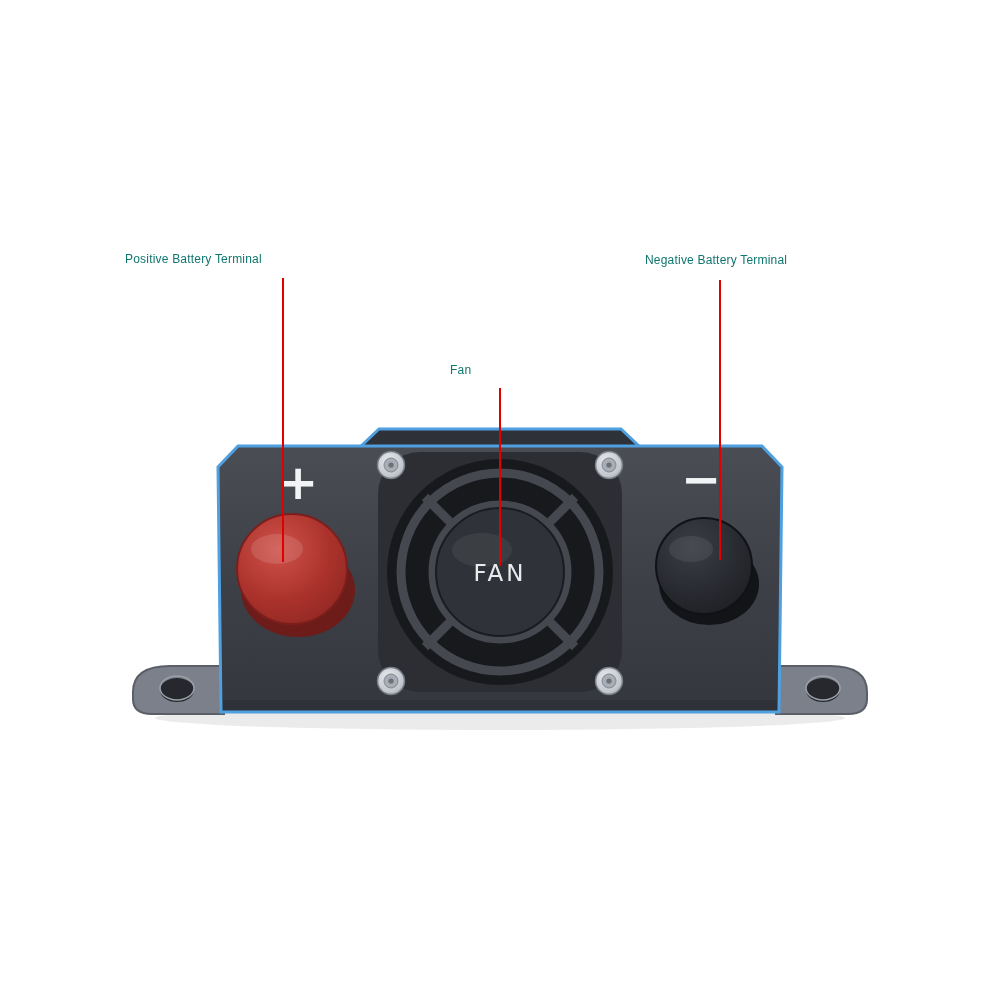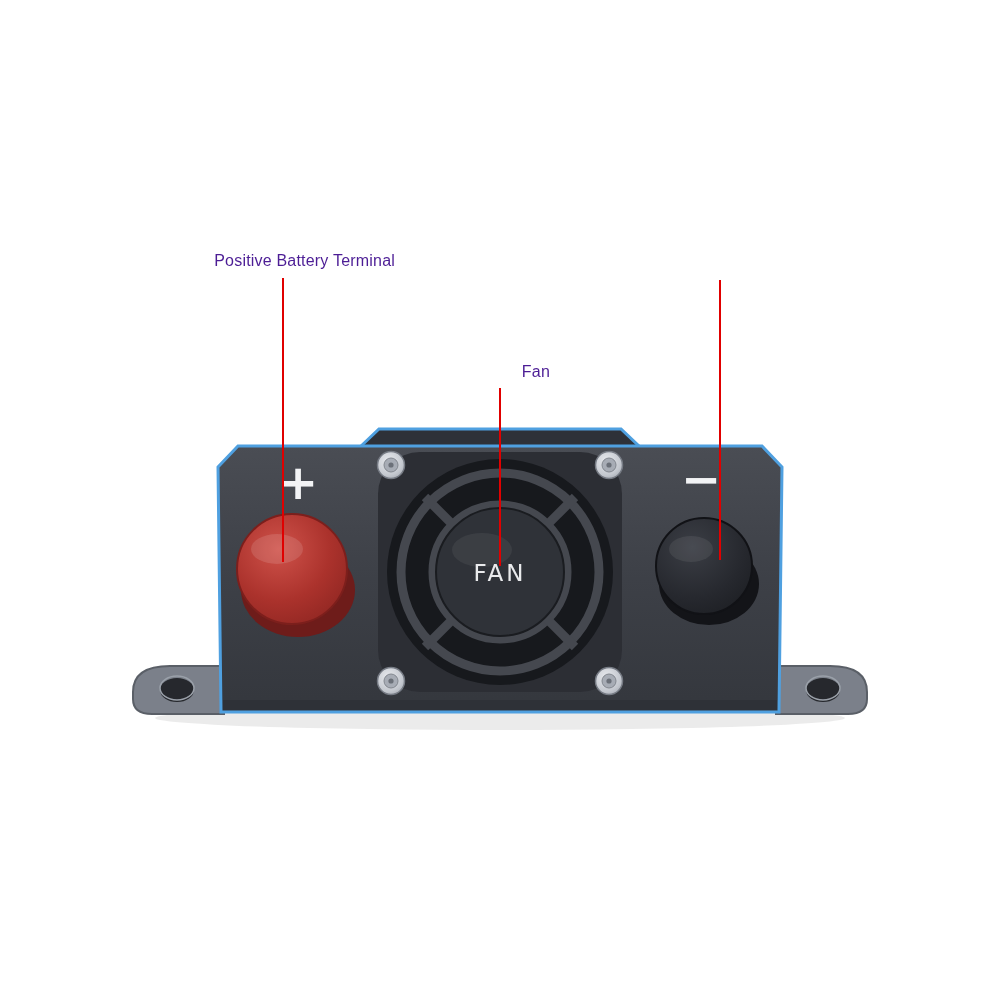--- a/index.html
+++ b/index.html
@@ -17,39 +17,40 @@
   }
   .stage-svg {
     position: absolute;
     left: 0;
     top: 0;
     width: 1000px;
     height: 1000px;
   }
   .callout-label {
     position: absolute;
-    color: #4c1d95;
-    font-size: 16px;
+    color: #0f766e;
+    font-size: 12px;
     letter-spacing: 0.2px;
-    text-align: right;
+    text-align: left;
     white-space: nowrap;
   }
   .label-positive { left: 125px; top: 252px; width: 270px; }
   .label-fan      { left: 450px; top: 363px; width: 100px; }
   .label-negative { left: 645px; top: 253px; width: 260px; }
 </style>
 </head>
 <body>
 
 <div class="canvas">
 
   <div class="callout-label label-positive">Positive Battery Terminal</div>
 
   <div class="callout-label label-fan">Fan</div>
 
+  <div class="callout-label label-negative">Negative Battery Terminal</div>
 
   <svg class="stage-svg" viewBox="0 0 1000 1000">
     <defs>
       <linearGradient id="bodyGrad" x1="0" y1="0" x2="0" y2="1">
         <stop offset="0" stop-color="#4a4d54"></stop>
         <stop offset="0.5" stop-color="#3d4047"></stop>
         <stop offset="1" stop-color="#34373d"></stop>
       </linearGradient>
       <radialGradient id="redCap" cx="0.38" cy="0.32" r="0.85">
         <stop offset="0" stop-color="#cf524a"></stop>

